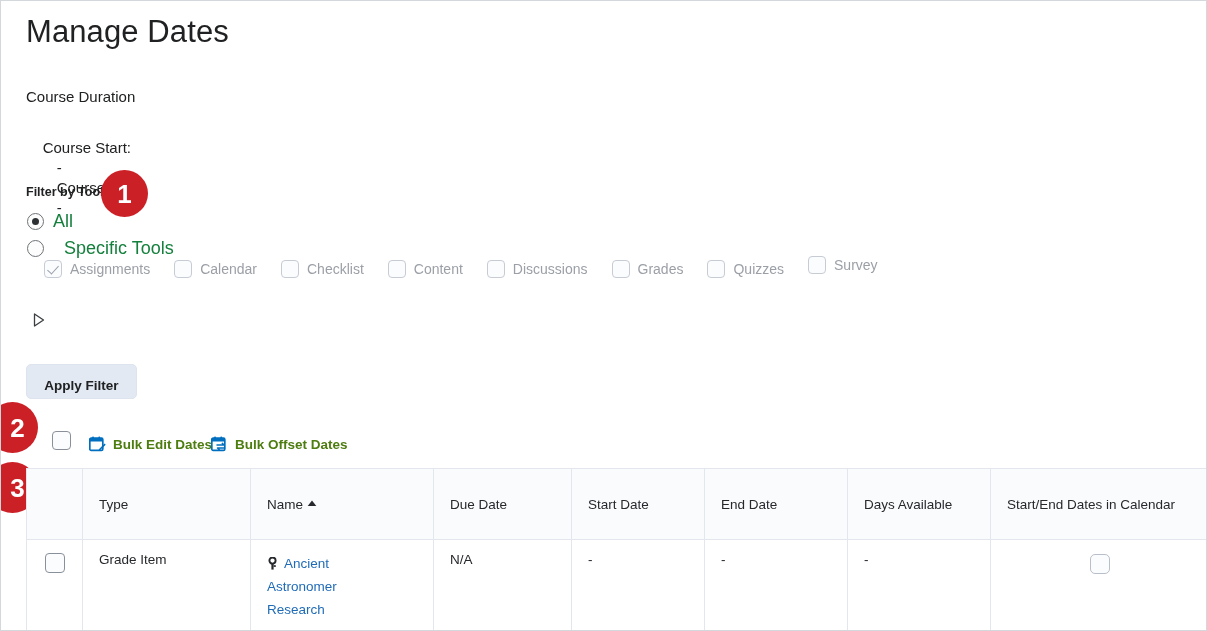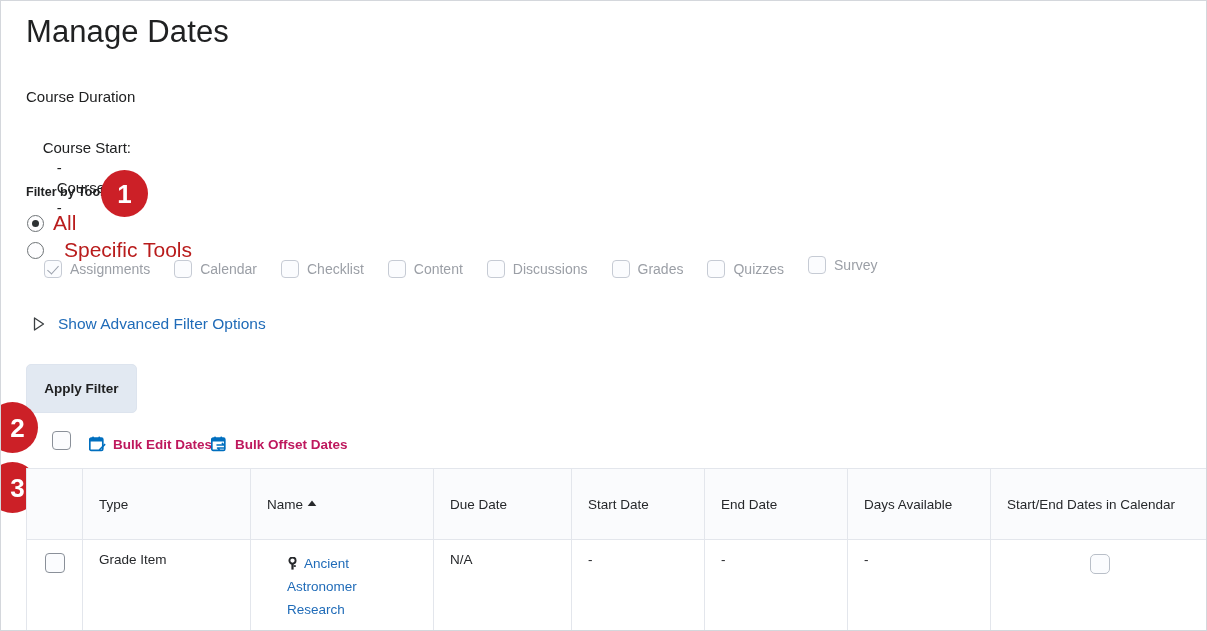--- a/index.html
+++ b/index.html
@@ -83,21 +83,21 @@
     flex: none;
   }
   .radio.checked::after {
     content: "";
     position: absolute;
     left: 4px; top: 4px;
     width: 7px; height: 7px;
     border-radius: 50%;
     background: #2d3133;
   }
-  .radio-text { font-size: 21px; color: #b91c1c; }
+  .radio-text { font-size: 18px; color: #15803d; }
 
   
   .tools-row {
     position: absolute;
     left: 43px;
     top: 256px;
     width: 1130px;
     display: flex;
     align-items: flex-end;
     flex-wrap: wrap;
@@ -149,21 +149,21 @@
     color: #1f6bb8;
     line-height: 22px;
   }
 
   
   .apply-btn {
     position: absolute;
     left: 25px;
     top: 363px;
     width: 111px;
-    height: 49px;
+    height: 35px;
     background: #e2e9f2;
     border: 1px solid #dde4ee;
     border-radius: 5px;
     font-family: "Liberation Sans", sans-serif;
     font-size: 13.5px;
     font-weight: bold;
     color: #202122;
     cursor: pointer;
     padding: 13px;
   }
@@ -179,21 +179,21 @@
     background: #fbfcfe;
     box-sizing: border-box;
   }
   .bulk-link {
     position: absolute;
     display: flex;
     align-items: center;
     gap: 7px;
     font-size: 13.5px;
     font-weight: bold;
-    color: #be185d;
+    color: #4d7c0f;
     white-space: nowrap;
   }
   .bulk-edit   { left: 88px;  top: 435px; }
   .bulk-offset { left: 210px; top: 435px; }
   .bulk-icon { display: block; flex: none; }
 
   
   .badge {
     position: absolute;
     border-radius: 50%;
@@ -261,21 +261,21 @@
     display: inline-block;
     margin-left: 4px;
     vertical-align: 2px;
   }
   .name-cell a {
     color: #1f6bb8;
     text-decoration: none;
     font-size: 13.5px;
     line-height: 23px;
   }
-  .name-line { display: block; line-height: 23px; margin-left: 20px; }
+  .name-line { display: block; line-height: 23px; }
   .key-icon { vertical-align: -2px; margin-right: 6px; }
   .name-more {
     display: flex;
     align-items: center;
     gap: 10px;
     margin-top: 7px;
   }
   .dash { color: #26282b; }
   .cal-cbox-wrap { display: flex; justify-content: center; padding-top: 2px; }
   .cal-cbox {
@@ -345,21 +345,20 @@
     <div class="tool-item raised">
       <span class="cbox"></span>
       <span class="tool-label">Survey</span>
     </div>
   </div>
 
   <div class="adv-filter">
     <svg class="adv-caret" viewBox="0 0 12 14">
       <path d="M1.5 1 L10.5 7 L1.5 13 Z" fill="none" stroke="#3b3f42" stroke-width="1.3" stroke-linejoin="round"></path>
     </svg>
-    <span class="adv-text">Show Advanced Filter Options</span>
   </div>
 
   <button class="apply-btn">Apply Filter</button>
 
   <div class="bulk-cbox"></div>
 
   <div class="bulk-link bulk-edit">
     <svg class="bulk-icon" width="17" height="17" viewBox="0 0 17 17">
       <rect x="0.8" y="2.2" width="13" height="12.2" rx="1.4" fill="none" stroke="#006fbf" stroke-width="1.7"></rect>
       <rect x="0.8" y="2.2" width="13" height="3.3" fill="#006fbf"></rect>

